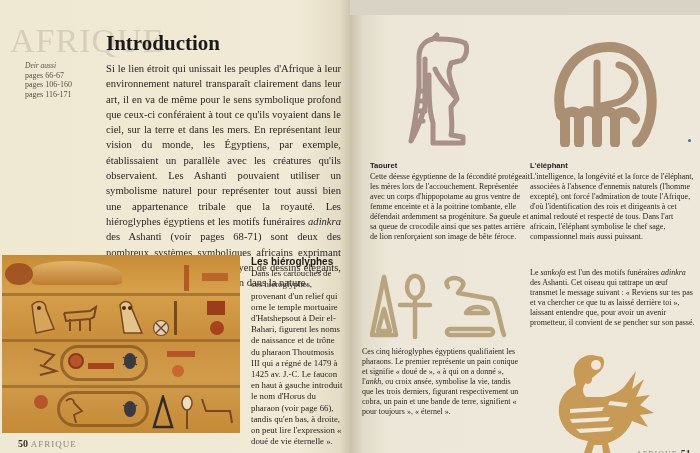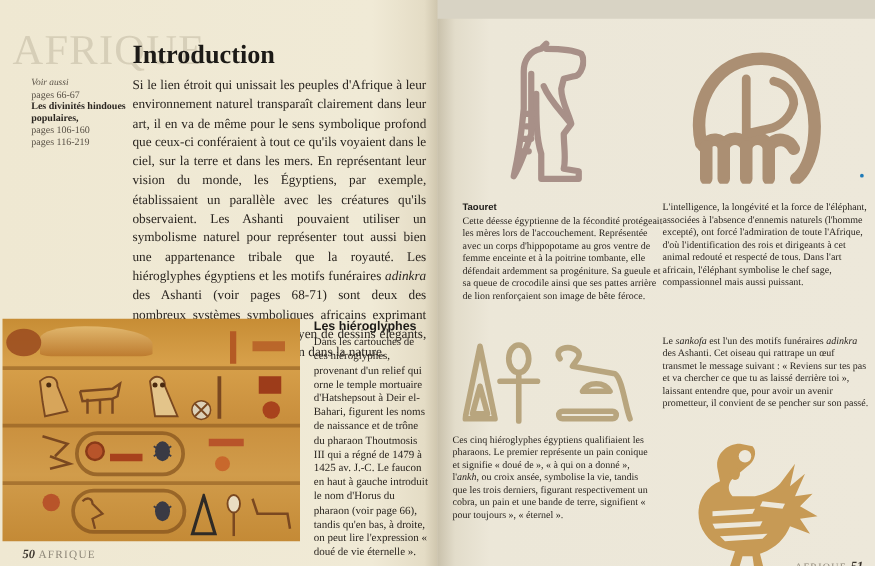--- a/index.html
+++ b/index.html
@@ -31,46 +31,45 @@
   .photo { position: absolute; left: 2px; top: 255px; width: 238px; height: 178px; overflow: hidden;
     background: linear-gradient(180deg, #c78d35 0%, #d7a04a 20%, #c98f3d 45%, #d19c4b 70%, #c48a36 100%); }
   .photo .row-line { position: absolute; left: 0; width: 100%; height: 3px; background: rgba(120,70,20,0.45); }
   .photo .glyph { position: absolute; }
   .photo .cartouche { position: absolute; border: 3px solid rgba(125,75,25,0.65); border-radius: 26px; }
 
   .caption-left { position: absolute; left: 251px; top: 256px; width: 92px; font-size: 8.8px; line-height: 11.2px; color: #2a2520; }
   .caption-head { font-family: "Liberation Sans", "DejaVu Sans", sans-serif; font-weight: bold; font-size: 10px; color: #1c1a17; display: block; margin-bottom: 1px; }
 
   .folio-left { position: absolute; left: 18px; top: 438px; font-size: 9px; color: #8f887a; letter-spacing: 1px; }
-  .folio-left .num, .folio-right .num { font-style: italic; font-weight: bold; color: #3a342c; font-size: 10px; letter-spacing: 0; text-align: center; }
+  .folio-left .num, .folio-right .num { font-weight: bold; color: #3a342c; font-size: 10px; letter-spacing: 0; text-align: center; }
   .folio-right { position: absolute; left: 636px; top: 433px; font-size: 8px; color: #8f887a; letter-spacing: 1px; }
 
   
   .block { position: absolute; font-size: 8px; line-height: 10px; color: #2a2520; }
   .block .caption-head { font-size: 7.6px; }
   .block em { font-style: italic; }
 
   .icon-svg { position: absolute; }
   .blue-speck { position: absolute; width: 3px; height: 3px; border-radius: 50%; background: #1f7ab8; }
 </style>
 </head>
 <body>
 
 <div class="spread">
 
   <div class="page-left">
     <div class="section-ghost">AFRIQUE</div>
     <h1 class="page-title">Introduction</h1>
 
     <div class="see-also">
-      <span class="sa-label">Voir aussi</span>
+      <span class="sa-label">Deir aussi</span>
       <span class="sa-pages">pages 66-67</span>
-      <a class="sa-title">Les divinités hindoues populaires,</a>
       <span class="sa-pages">pages 106-160</span>
-      <span class="sa-pages">pages 116-219</span>
+      <span class="sa-pages">pages 116-171</span>
     </div>
 
     <p class="intro-body"><span>Si le lien étroit qui unissait les peuples d'Afrique à leur environnement naturel transparaît clairement dans leur art, il en va de même pour le sens symbolique profond que ceux-ci conféraient à tout ce qu'ils voyaient dans le ciel, sur la terre et dans les mers. En représentant leur vision du monde, les Égyptiens, par exemple, établissaient un parallèle avec les créatures qu'ils observaient. Les Ashanti pouvaient utiliser un symbolisme naturel pour représenter tout aussi bien une appartenance tribale que la royauté. Les hiéroglyphes égyptiens et les motifs funéraires </span><em>adinkra</em><span> des Ashanti (voir pages 68-71) sont deux des nombreux systèmes symboliques africains exprimant des concepts complexes au moyen de dessins élégants, trouvant souvent leur inspiration dans la nature.</span></p>
 
     <div class="photo">
       <div class="row-line" style="top:38px"></div>
       <div class="row-line" style="top:84px"></div>
       <div class="row-line" style="top:130px"></div>
 
       <div class="glyph" style="left:30px;top:6px;width:90px;height:24px;background:linear-gradient(180deg,#e6c07a,#b8742a);border-radius:40% 60% 10% 10%;opacity:.8"></div>
@@ -161,20 +160,21 @@
       <circle cx="82" cy="58" r="3" fill="#ab8f73"></circle>
     </svg>
     <span class="blue-speck" style="left:338px;top:124px"></span>
 
     <div class="block" style="left:20px;top:146px;width:160px">
       <span class="caption-head">Taouret</span>
       <span>Cette déesse égyptienne de la fécondité protégeait les mères lors de l'accouchement. Représentée avec un corps d'hippopotame au gros ventre de femme enceinte et à la poitrine tombante, elle défendait ardemment sa progéniture. Sa gueule et sa queue de crocodile ainsi que ses pattes arrière de lion renforçaient son image de bête féroce.</span>
     </div>
 
     <div class="block" style="left:180px;top:146px;width:165px">
+      <span class="caption-head">L'éléphant</span>
       <span>L'intelligence, la longévité et la force de l'éléphant, associées à l'absence d'ennemis naturels (l'homme excepté), ont forcé l'admiration de toute l'Afrique, d'où l'identification des rois et dirigeants à cet animal redouté et respecté de tous. Dans l'art africain, l'éléphant symbolise le chef sage, compassionnel mais aussi puissant.</span>
     </div>
 
     <svg class="icon-svg" style="left:20px;top:258px" width="140" height="66" viewBox="0 0 140 66">
       <g fill="none" stroke="#b8a57e" stroke-width="4.5" stroke-linejoin="round" stroke-linecap="round">
         <path d="M14 4 L26 62 L2 62 Z"></path>
         <path d="M14 36 L20 58 L8 58 Z"></path>
         <ellipse cx="45" cy="14" rx="8" ry="11"></ellipse>
         <path d="M45 25 L45 64 M30 32 L60 32"></path>
         <path d="M78 14 C72 6 86 2 92 8 C96 12 90 16 88 20 L122 26 C128 30 130 52 134 62"></path>

